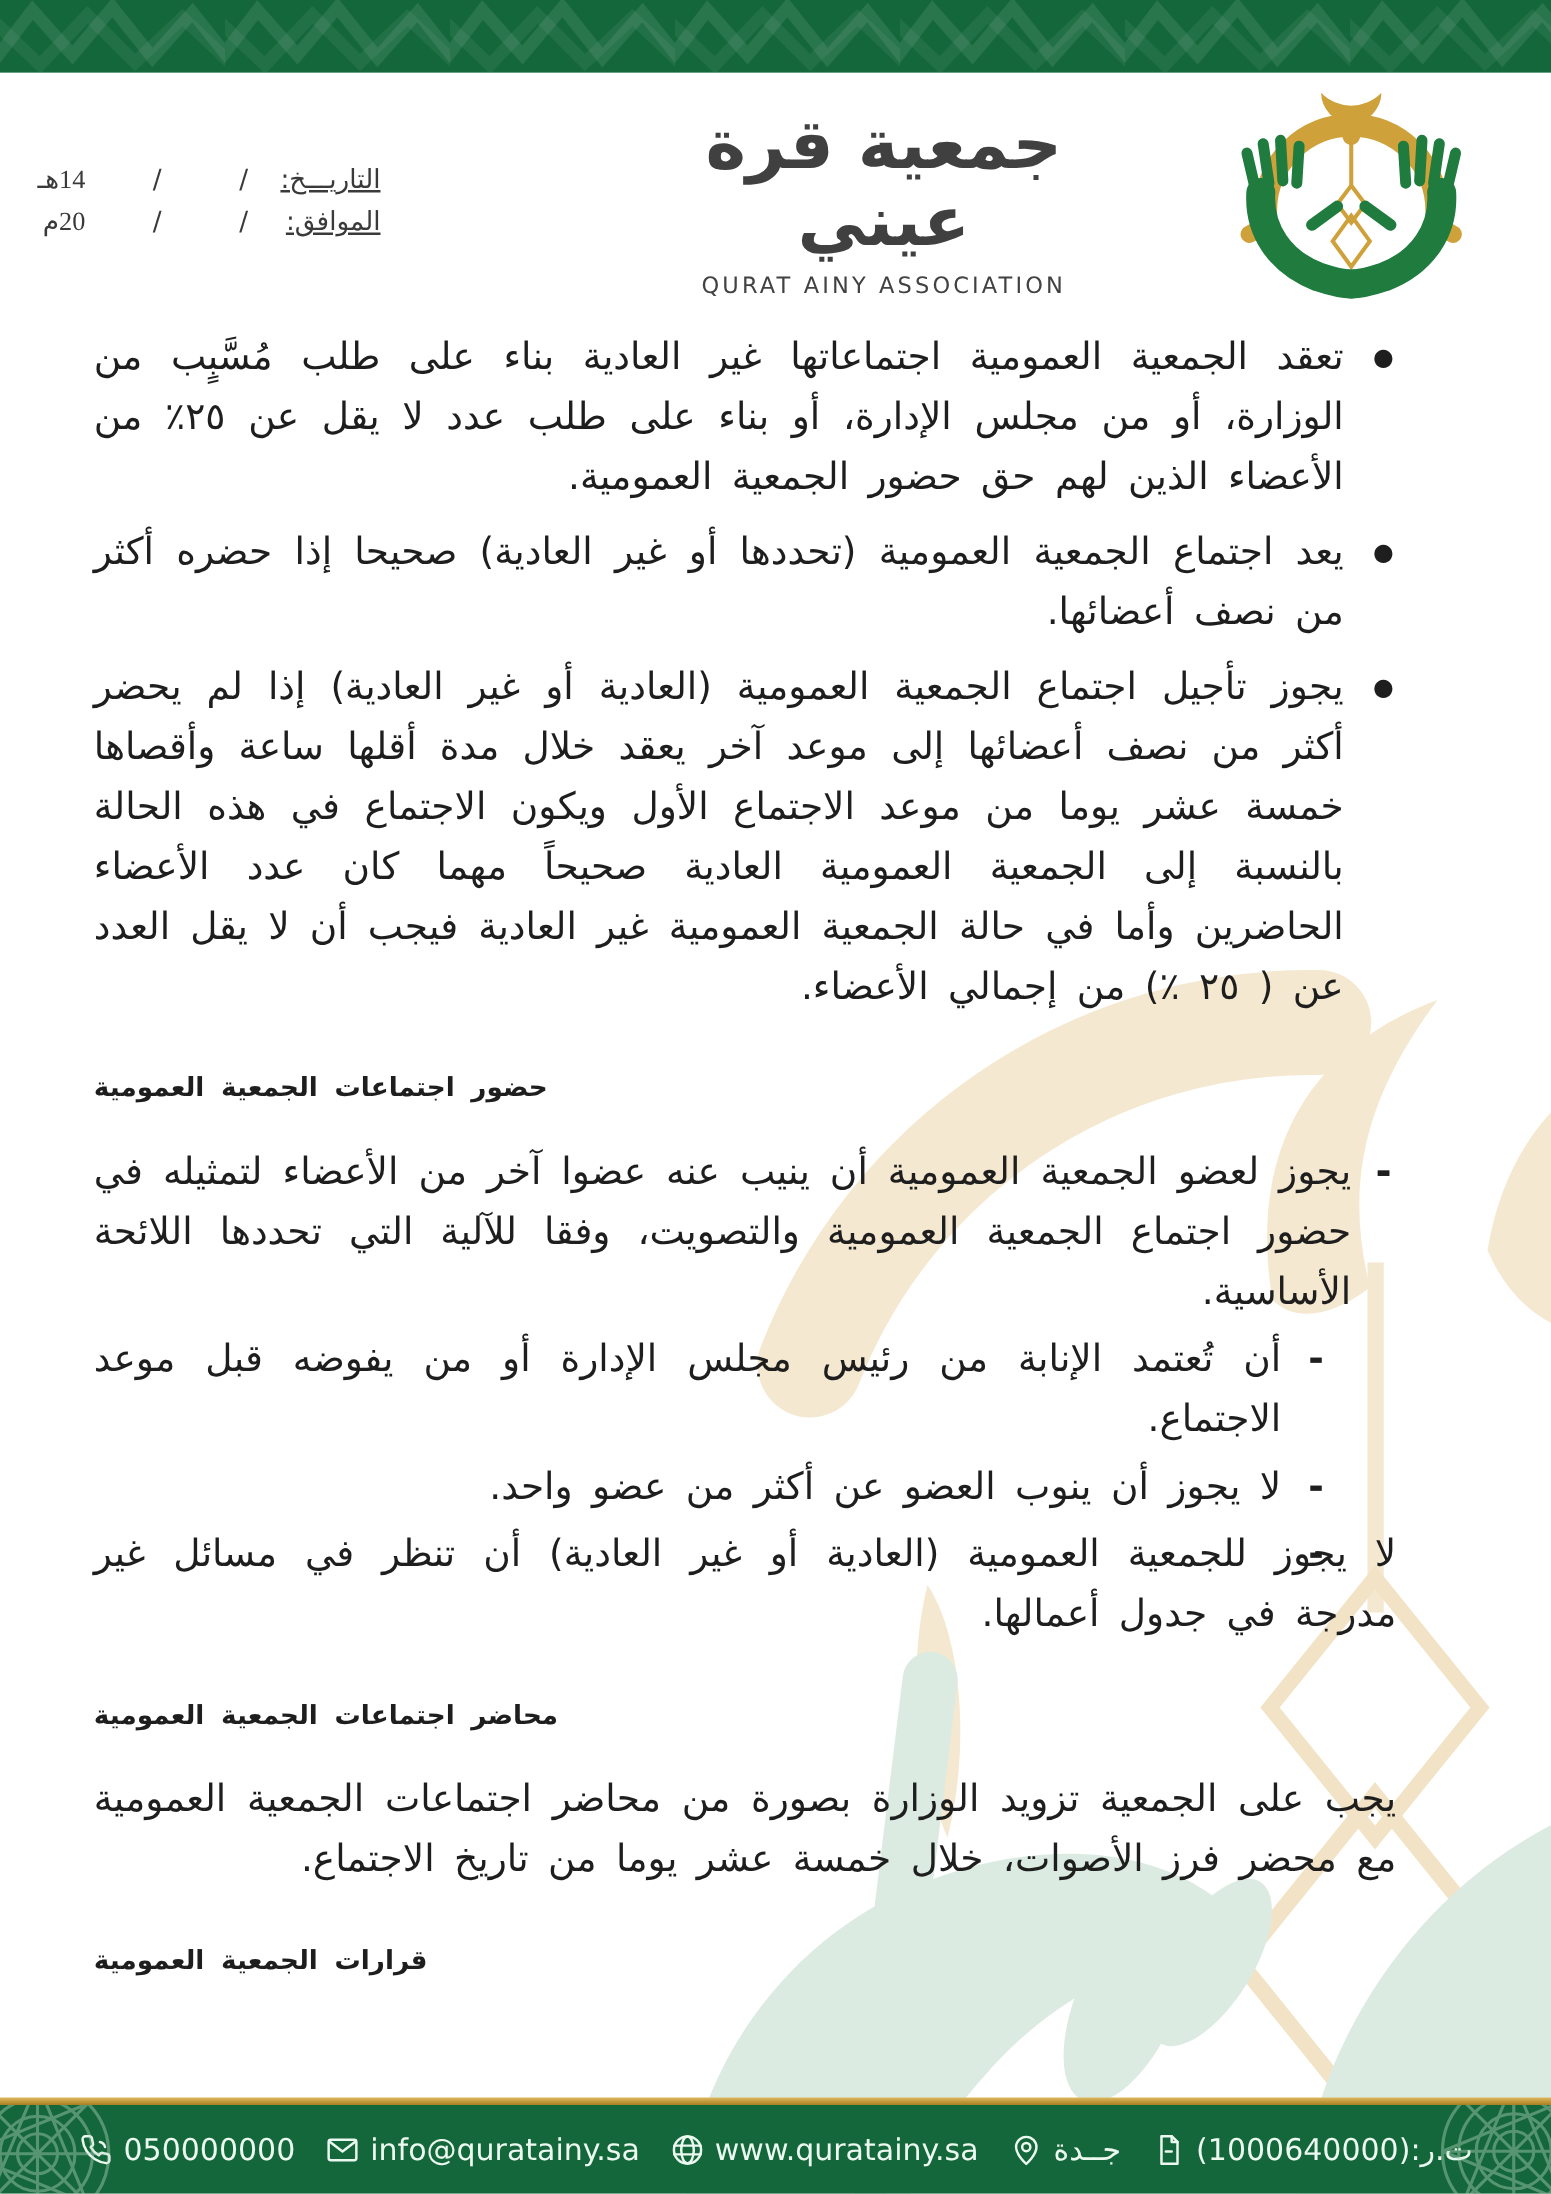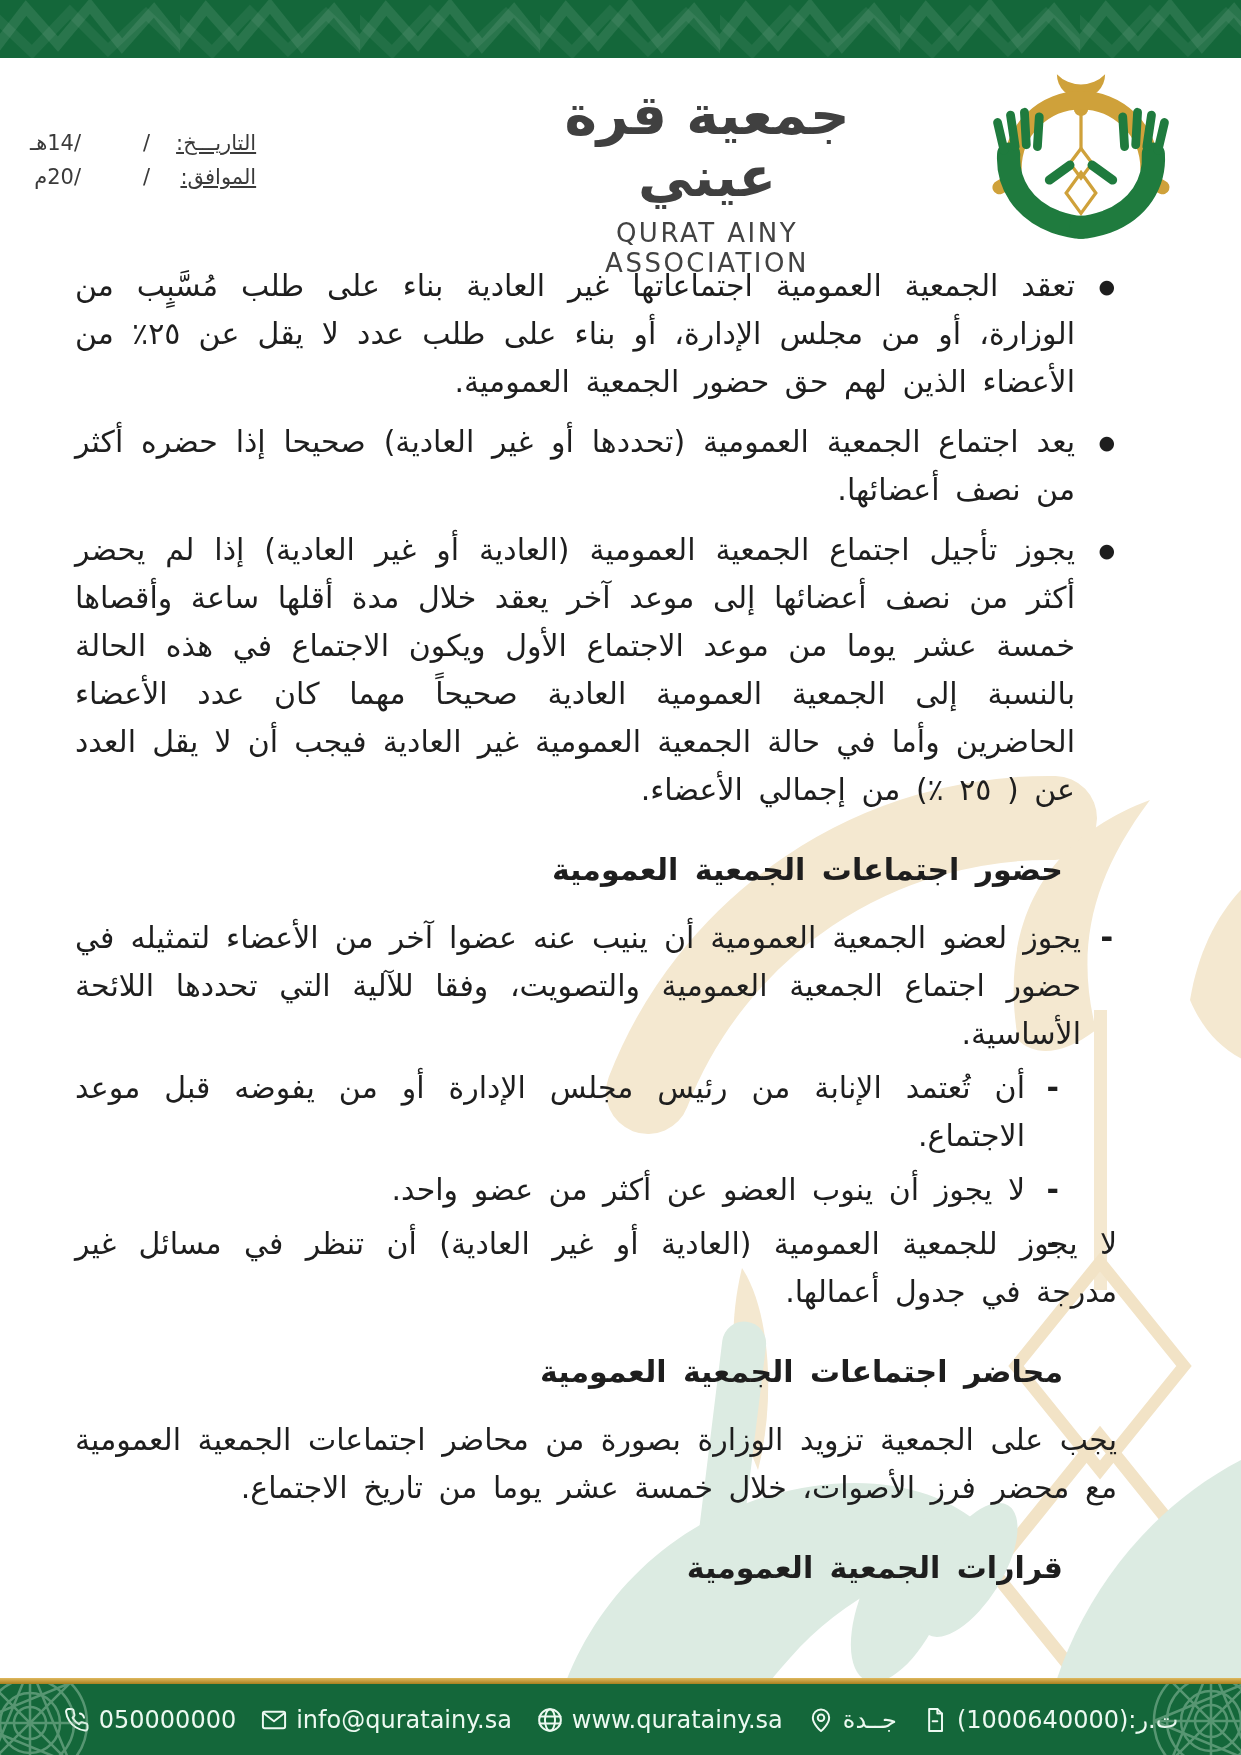--- a/index.html
+++ b/index.html
@@ -8,38 +8,38 @@
     background:#ffffff;font-family:"DejaVu Sans",sans-serif;
   }
   
   .top-band{position:absolute;top:0;left:0;width:1241px;height:58px;background:#14673A;overflow:hidden;}
   
   .dates{position:absolute;top:126px;left:30px;direction:rtl;color:#3a3a3a;font-size:21px;}
   .date-row{display:flex;align-items:center;height:34px;white-space:nowrap;}
   .date-row .lbl{min-width:96px;text-decoration:underline;}
   .date-row .sl{margin-right:10px;}
   .date-row .sl2{margin-right:62px;}
-  .date-row .suffix{}
+  .date-row .suffix{margin-right:54px;font-family:Liberation Serif, serif;}
   .brand{position:absolute;top:84px;right:338px;width:392px;text-align:center;direction:rtl;}
   .brand-ar{font-size:55px;font-weight:bold;color:#404040;line-height:62px;}
-  .brand-en{font-size:26px;letter-spacing:2.5px;color:#424242;margin-top:10px;direction:ltr;}
+  .brand-en{font-size:18px;letter-spacing:2.5px;color:#424242;margin-top:10px;direction:ltr;}
   .logo{position:absolute;top:58px;right:58px;width:204px;height:192px;}
   
   .watermark{position:absolute;top:0;left:0;z-index:0;pointer-events:none;}
   
   .content{
     position:absolute;top:262px;right:124px;width:1042px;z-index:1;
     direction:rtl;color:#1e1e1e;font-size:30px;line-height:48px;
     text-align:justify;word-spacing:6px;
   }
   ul{list-style:none;margin:0;padding:0;}
   .bullets li{position:relative;padding-right:42px;}
   .bullets li + li{margin-top:12px;}
   .bullet-marker{position:absolute;right:2px;top:0;font-size:19px;line-height:48px;}
-  h2{font-size:30px;font-weight:bold;margin:34px 54px 22px 0;line-height:44px;text-align:right;}
+  h2{font-size:21px;font-weight:bold;margin:34px 42px 22px 0;line-height:44px;text-align:left;}
   .dashes li{position:relative;padding-right:36px;}
   .dashes li + li{margin-top:6px;}
   .dash-marker{position:absolute;right:4px;top:0;font-weight:bold;}
   .dashes li.nested{padding-right:92px;}
   .dashes li.nested .dash-marker{right:58px;}
   .para{margin:0;}
   
   .gold-strip{position:absolute;left:0;bottom:71px;width:1241px;height:6px;
     background:linear-gradient(#dfb85e,#a8801f);z-index:3;}
   .footer-bar{position:absolute;left:0;bottom:0;width:1241px;height:71px;background:#14673A;

